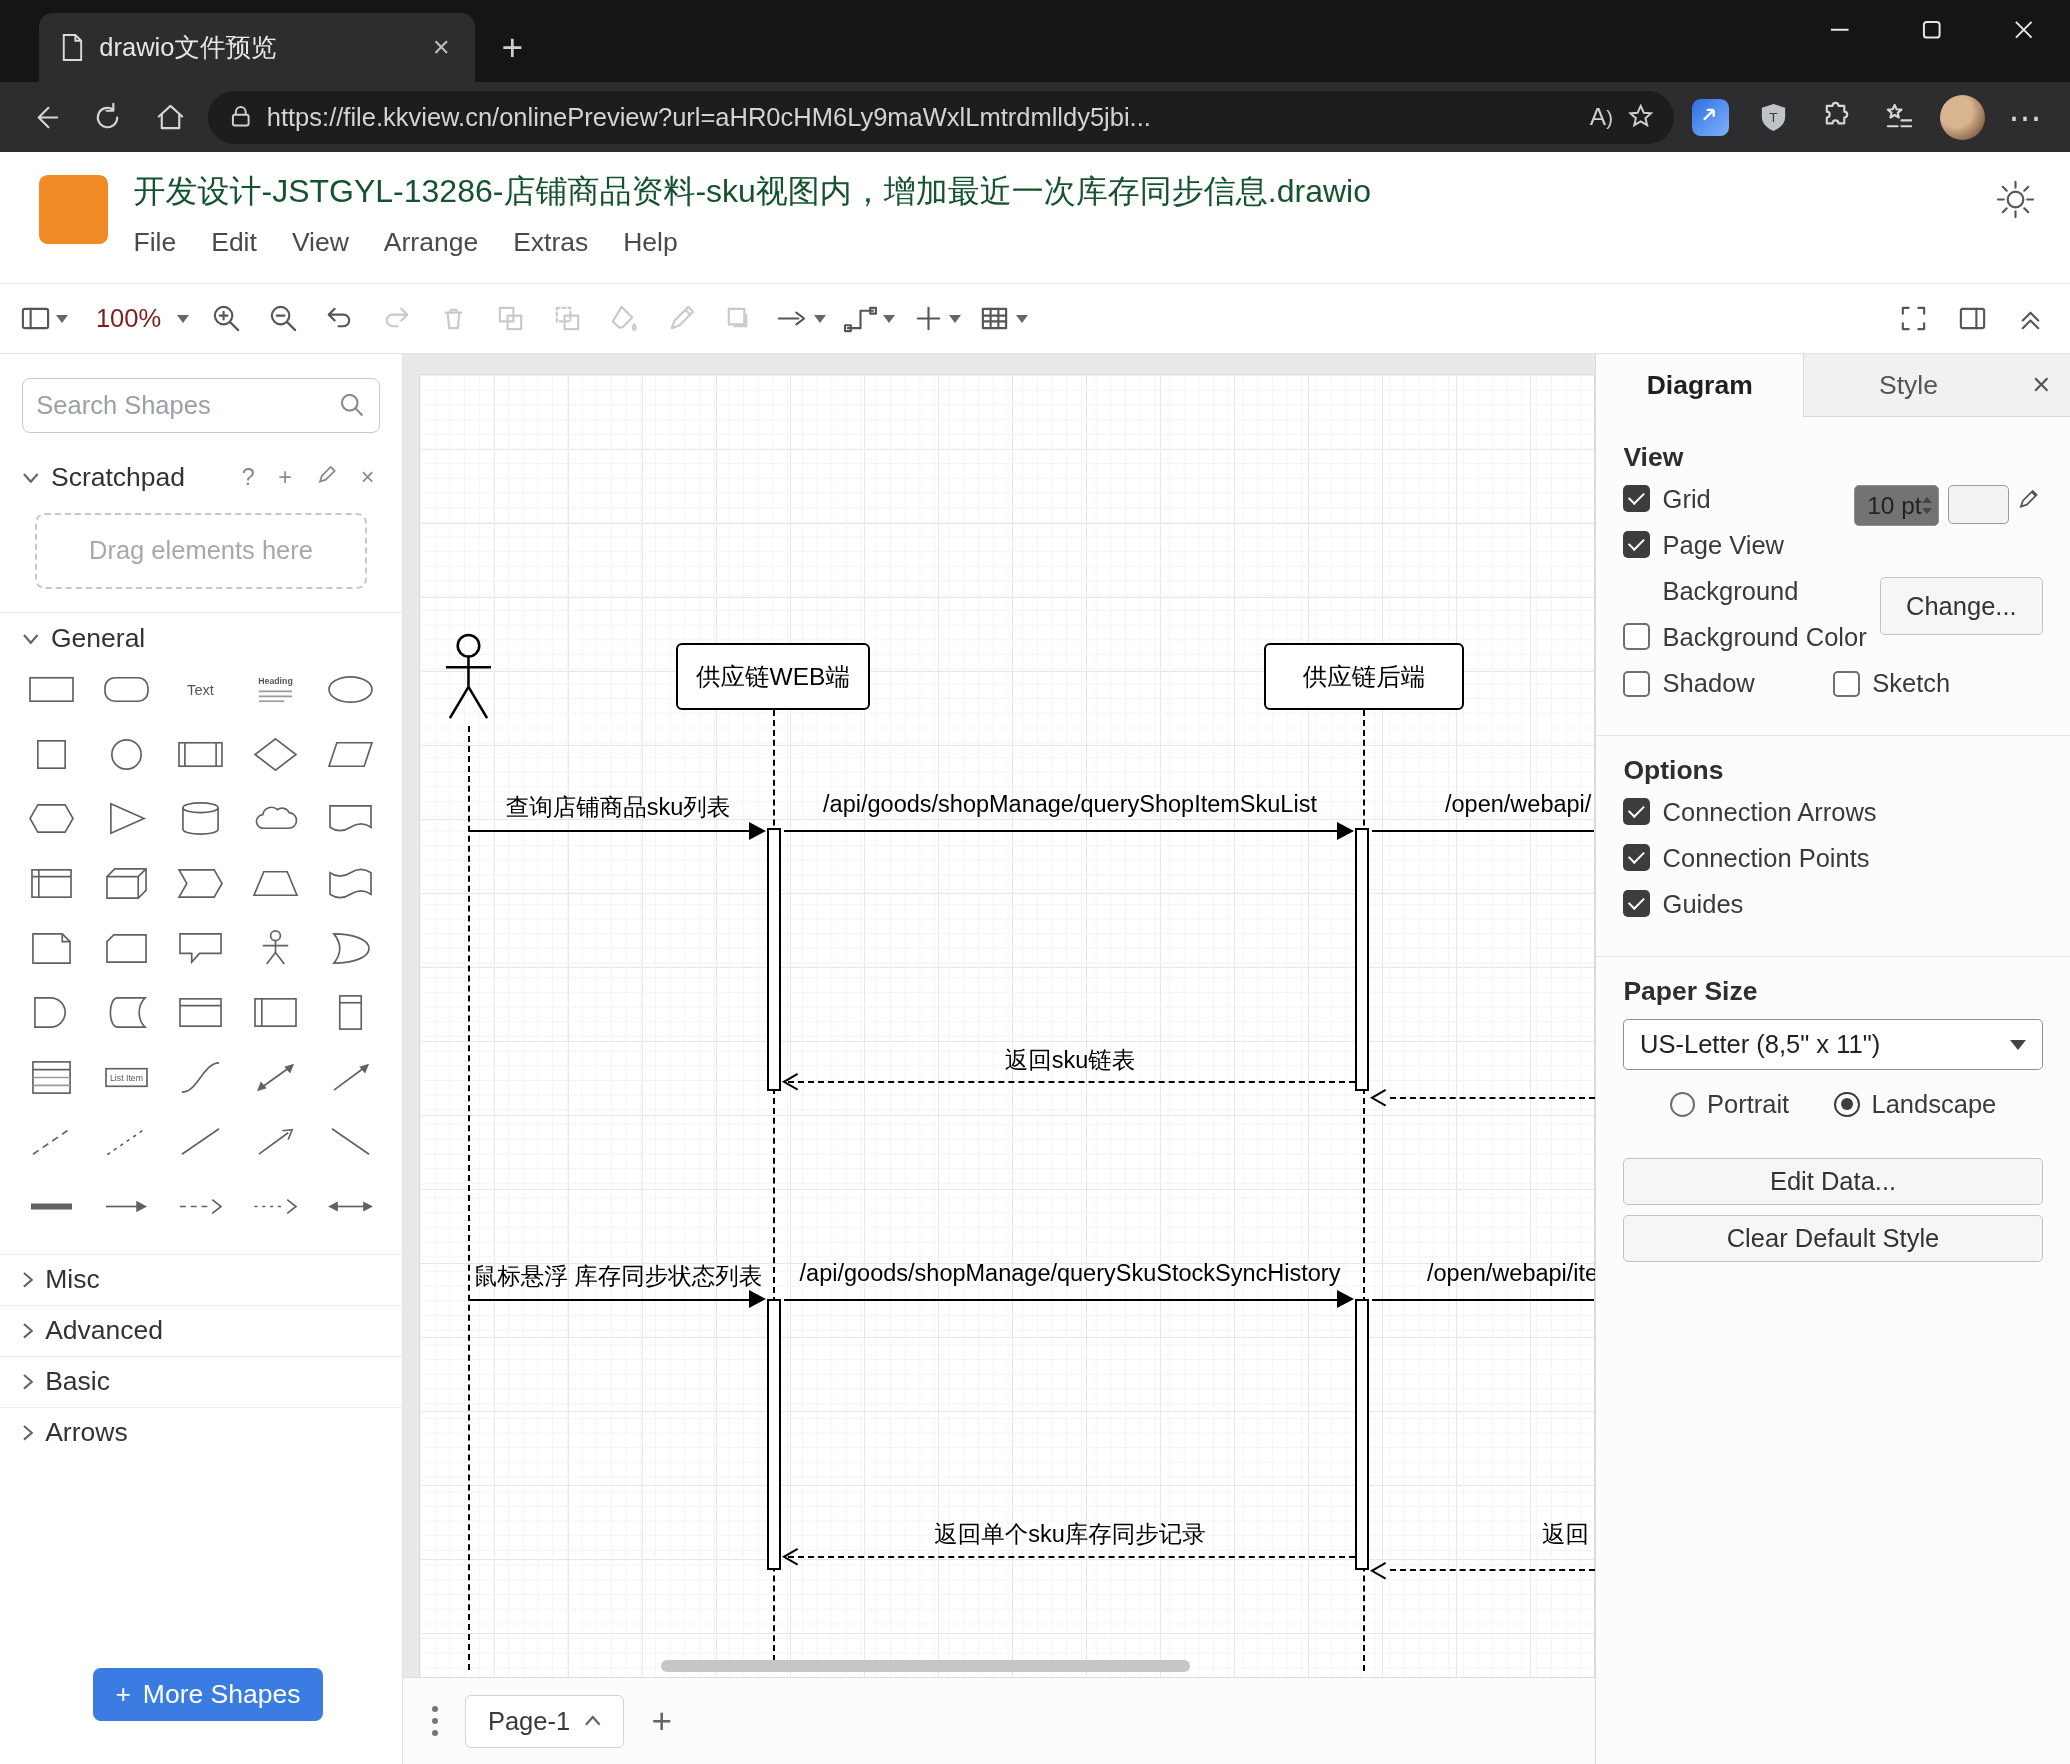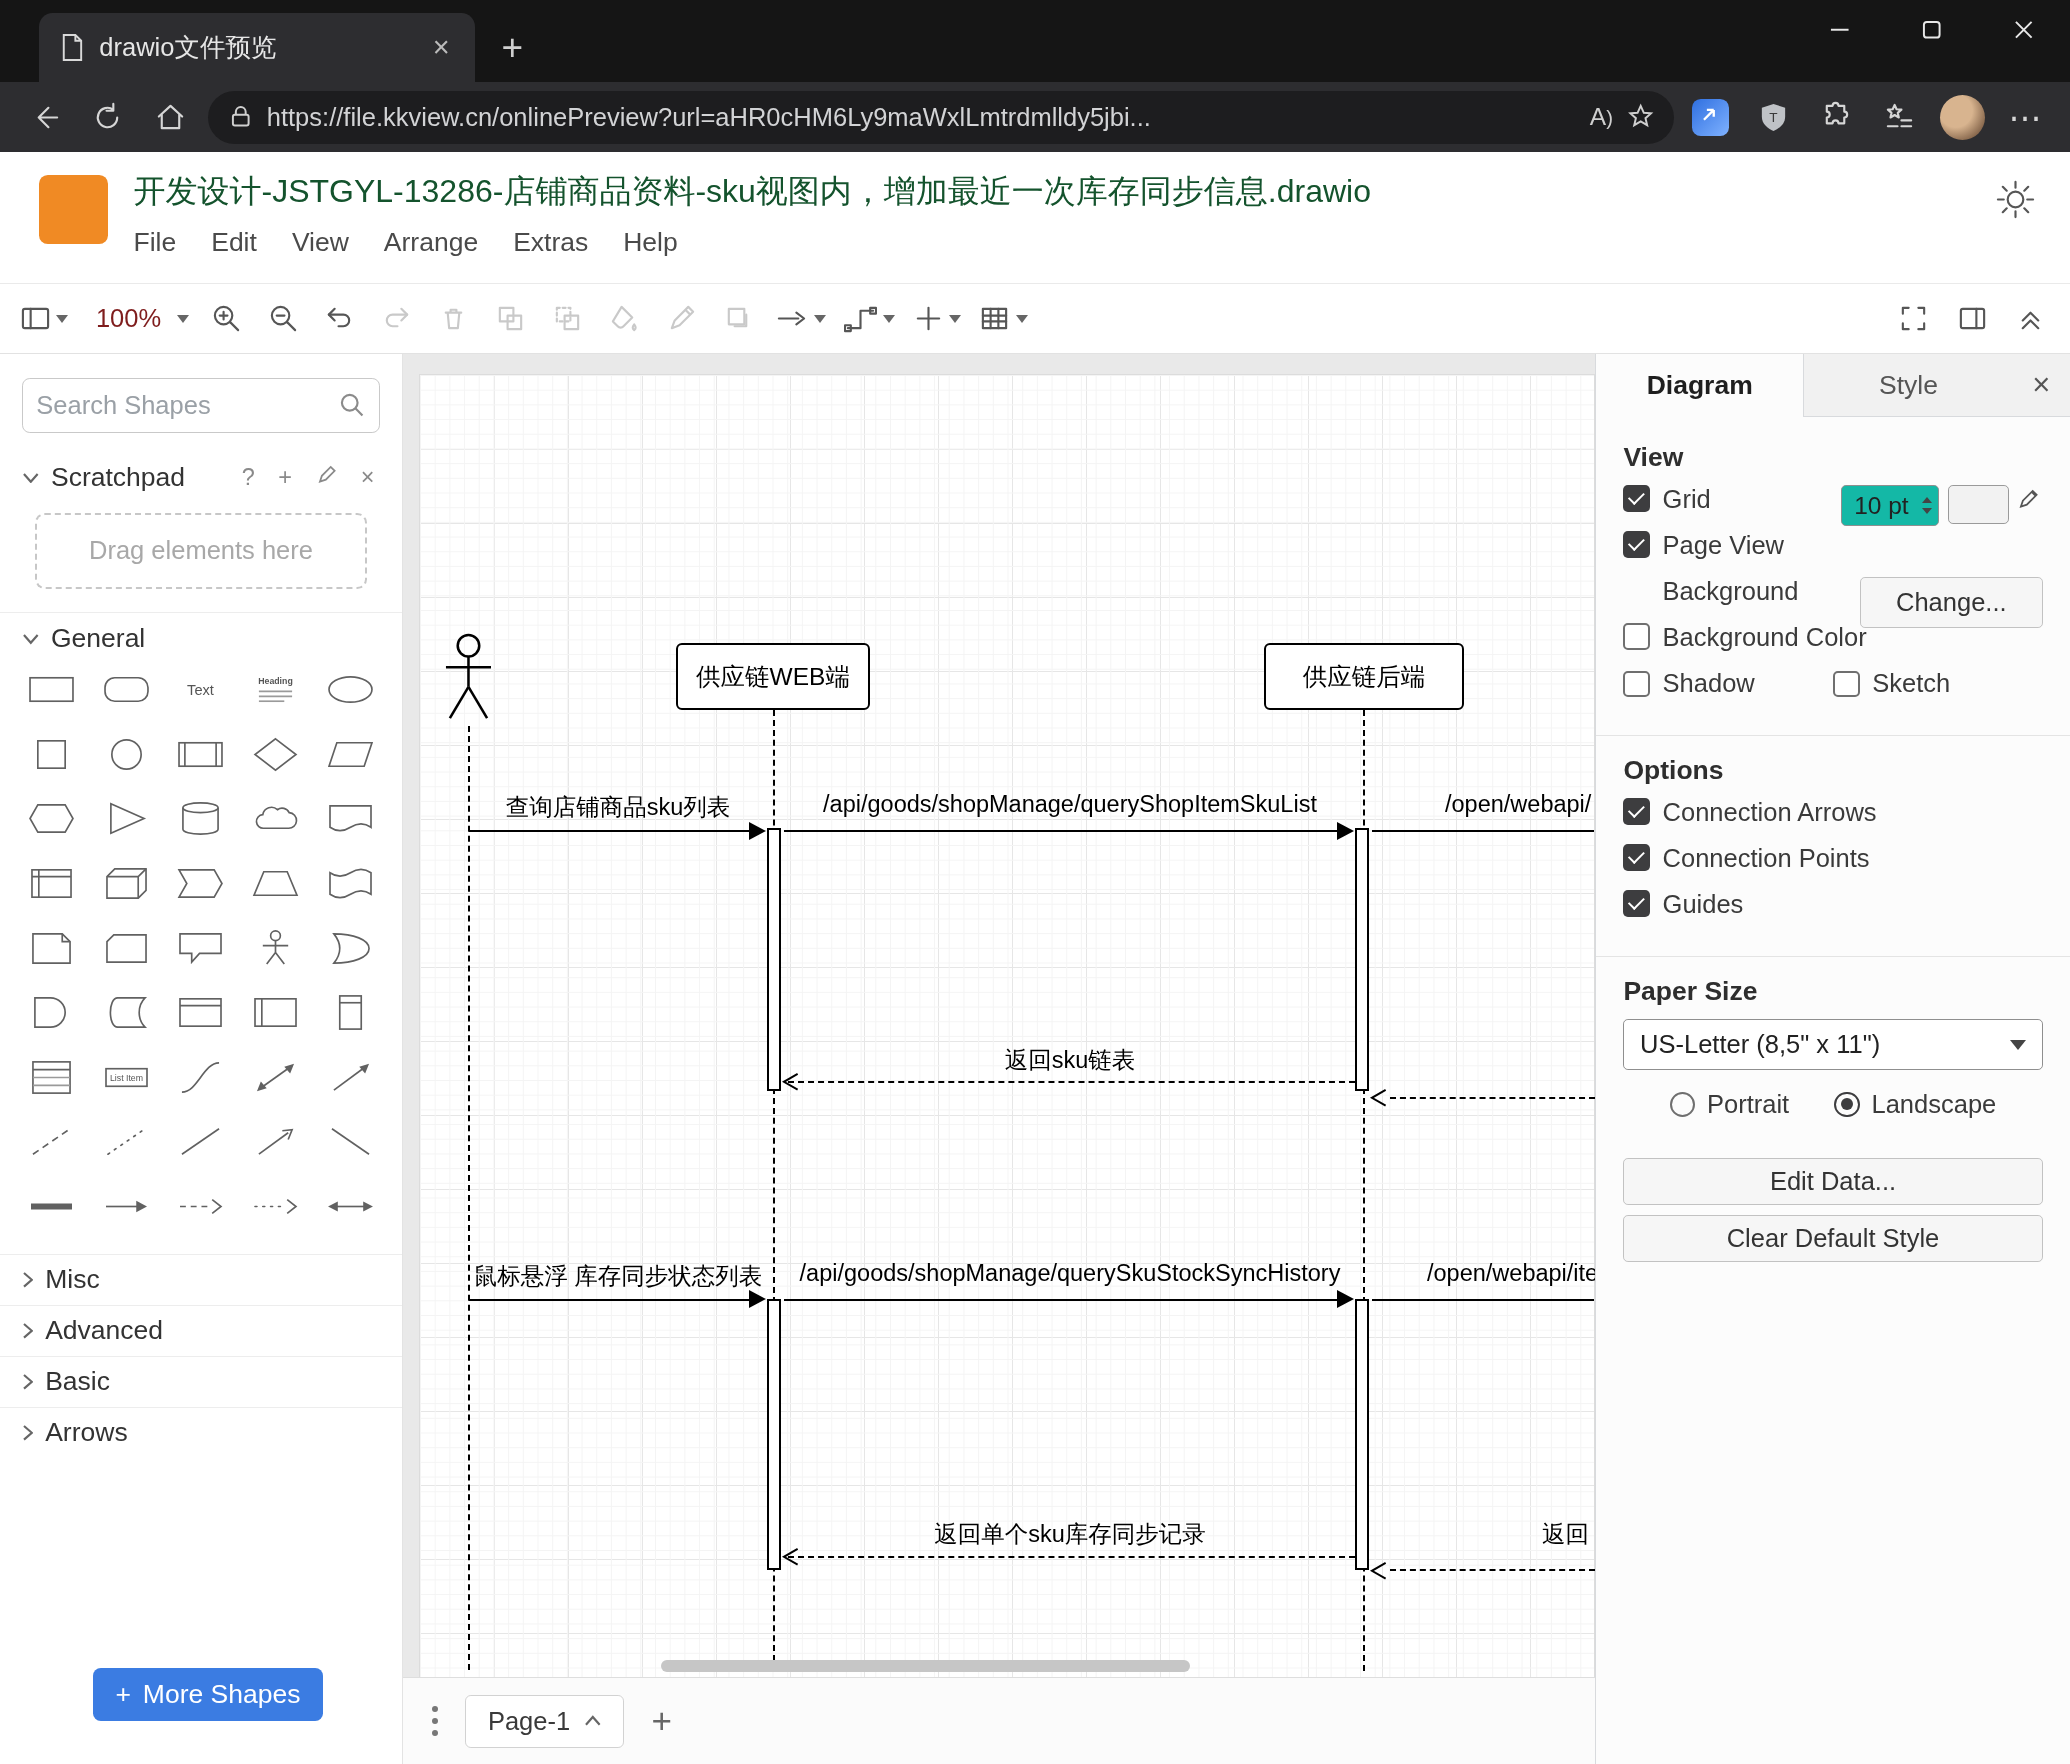--- a/index.html
+++ b/index.html
@@ -112,29 +112,29 @@
   .fp-close { margin-left:auto; display:flex; align-items:center; padding:0 19.6px; color:#555; font-size:31px; }
   .fp-body { padding:21.6px 27.4px; font-size:25.5px; color:#3a3a3a; }
   .fp-h { font-weight:bold; font-size:26.5px; color:#2e2e2e; margin:3.9px 0 11.8px; }
   .fprow { display:flex; align-items:flex-start; height:46px; }
   .cb { width:26.5px; height:26.5px; border-radius:4.9px; margin-right:12.7px; flex:none; }
   .cb.checked { background:#3d3d3f; display:flex; align-items:center; justify-content:center; }
   .cb.checked::after { content:""; width:6.9px; height:12.7px; border-right:2.9px solid #fff; border-bottom:2.9px solid #fff;
     transform:rotate(45deg); margin-bottom:3.9px; }
   .cb.un { background:#fff; border:2.5px solid #6f6f6f; }
   .sp { flex:1; }
-  .numfield { display:flex; align-items:center; border:1.5px solid #8f8f8f; border-radius:4.9px; background:#14b8a6;
-    height:41px; padding:0 5.9px 0 11.8px; gap:13px; }
+  .numfield { display:flex; align-items:center; border:1.5px solid #8f8f8f; border-radius:4.9px; background:#737373;
+    height:41px; padding:0 5.9px 0 11.8px; gap:0; }
   .numfield span { font-size:24.5px; color:#222; }
   .spinner { display:flex; flex-direction:column; gap:4.9px; }
   .spinner b { width:0; height:0; border-left:5.9px solid transparent; border-right:5.9px solid transparent; }
   .spup { border-bottom:6.9px solid #444; }
   .spdn { border-top:6.9px solid #444; }
   .swatch { width:61px; height:39px; border:1.5px solid #9a9a9a; border-radius:4.9px; background:#f2f2f2; margin-left:9.8px; }
-  .btn { background:#f6f6f6; border:1.5px solid #c2c2c2; border-radius:4.9px; height:51px; padding:0 35px;
+  .btn { background:#f6f6f6; border:1.5px solid #c2c2c2; border-radius:4.9px; height:58px; padding:0 25px;
     display:flex; align-items:center; justify-content:center; font-size:25.5px; color:#333; }
   .fp-div { border-top:1px solid #e4e4e4; margin:19.6px -27.4px; }
   .half { flex:1; display:flex; align-items:center; }
   .selectbox { height:51px; border:1.5px solid #8f8f8f; border-radius:4.9px; background:#fff; margin-top:7.8px;
     display:flex; align-items:center; justify-content:space-between; padding:0 15.7px; font-size:25.5px; color:#222; }
   .selcaret { width:0; height:0; border-left:8.8px solid transparent; border-right:8.8px solid transparent; border-top:10.8px solid #444; }
   .radios { display:flex; justify-content:center; gap:45px; margin-top:19.6px; }
   .radio-opt { display:flex; align-items:center; }
   .radio { width:25.5px; height:25.5px; border-radius:50%; border:2.5px solid #6f6f6f; margin-right:11.8px; flex:none; }
   .radio.sel { border-color:#3d3d3f; display:flex; align-items:center; justify-content:center; }

